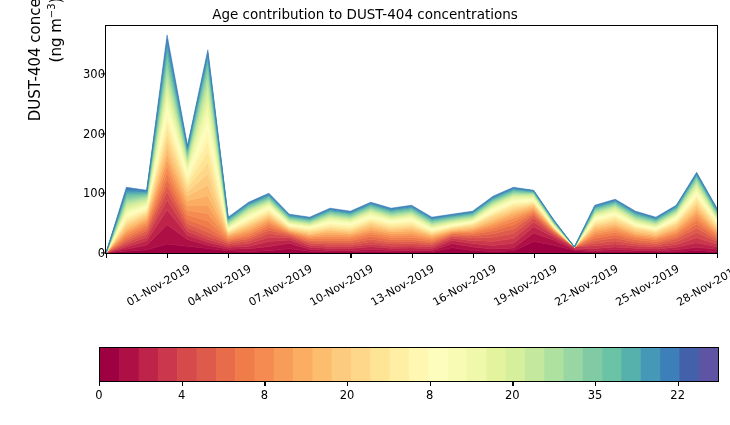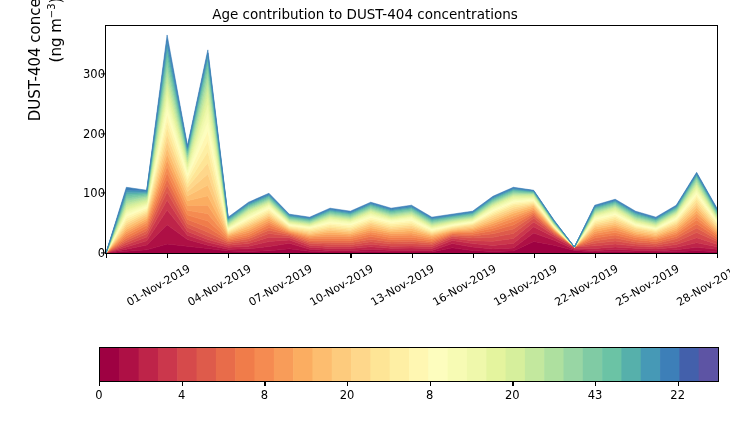--- a/index.html
+++ b/index.html
@@ -201,17 +201,17 @@
       <div class="ctickmark" style="left: 595px;"></div>
       <div class="ctickmark" style="left: 677.667px;"></div>
     </div>
   <div class="cbar-labels" id="cbar-labels">
       <div class="clab" style="left: 99px;">0</div>
       <div class="clab" style="left: 181.667px;">4</div>
       <div class="clab" style="left: 264.333px;">8</div>
       <div class="clab" style="left: 347px;">20</div>
       <div class="clab" style="left: 429.667px;">8</div>
       <div class="clab" style="left: 512.333px;">20</div>
-      <div class="clab" style="left: 595px;">43</div>
+      <div class="clab" style="left: 595px;">35</div>
       <div class="clab" style="left: 677.667px;">22</div>
     </div>
 
 </div>
 
 </body></html>

